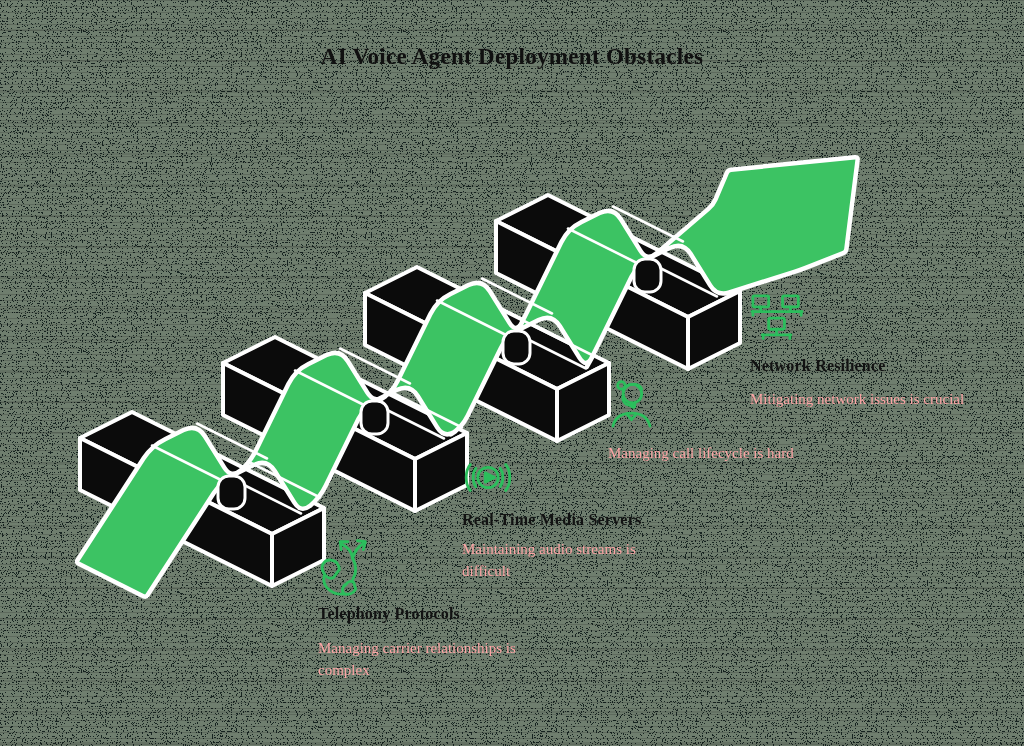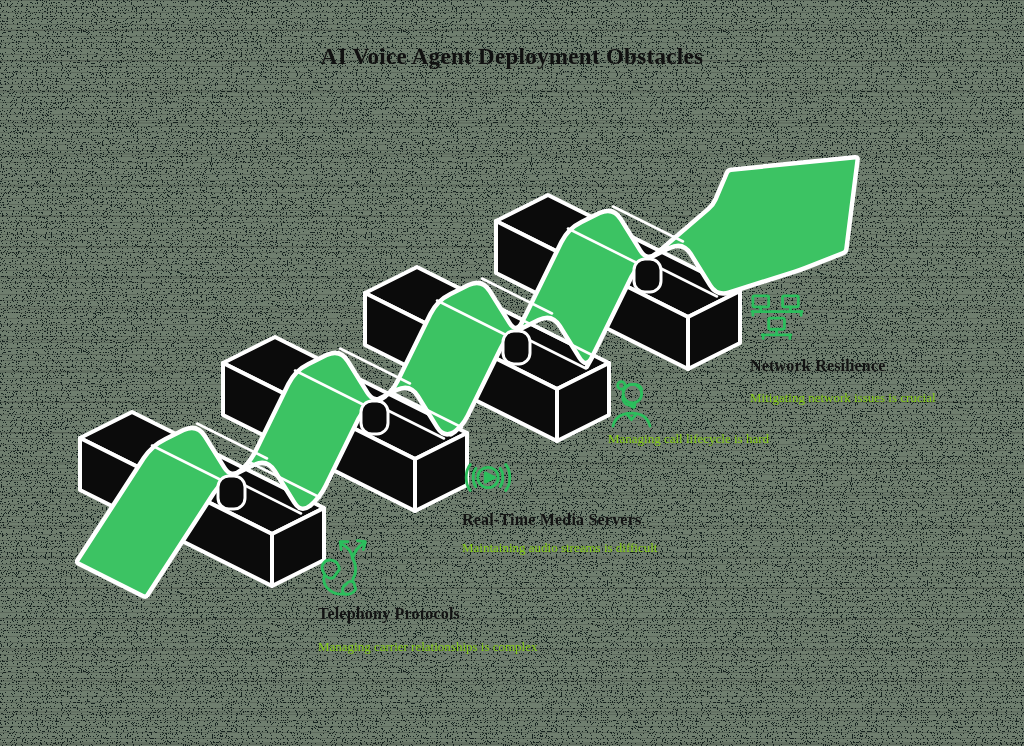--- a/index.html
+++ b/index.html
@@ -19,21 +19,21 @@
     position:absolute;left:0;top:44px;width:100%;text-align:center;z-index:4;
     font-size:23px;font-weight:700;color:#101010;letter-spacing:.3px;
   }
   #scene{position:absolute;inset:0;z-index:2;}
   .callout{position:absolute;z-index:4;}
   .callout .icon{display:block;}
   .callout h3{
     margin:0;font-size:16px;font-weight:700;color:#121212;letter-spacing:.2px;
   }
   .callout p{
-    margin:0;font-size:13px;line-height:1.45;color:#84cc16;font-weight:400;
+    margin:0;font-size:15px;line-height:1.45;color:#fca5a5;font-weight:400;
   }
   .ic{stroke:#2bbe5c;stroke-width:3;fill:none;stroke-linecap:round;stroke-linejoin:round;}
 </style>
 </head>
 <body>
 
 <div id="canvas">
 
   <svg id="bg-noise" width="1024" height="746">
     <filter id="speckle" x="0" y="0" width="100%" height="100%">
@@ -132,21 +132,21 @@
   <div class="callout" style="left:608px;top:378px;width:250px;">
     <svg class="icon ic" width="47" height="50" viewBox="0 0 50 54">
       <circle cx="26" cy="17" r="10"></circle>
       <circle cx="14" cy="8" r="4"></circle>
       <path d="M16 14 C18 6 33 4 36 12"></path>
       <path d="M16 18 C14 27 20 30 26 30"></path>
       <circle cx="27" cy="30" r="1.6"></circle>
       <path d="M5 52 C8 40 18 38 25 38 C32 38 42 40 45 52"></path>
       <path d="M20 39 L25 45 L30 39"></path>
     </svg>
-    <p style="margin-top:2px;">Managing call lifecycle is hard</p>
+    <p style="margin-top:15px;">Managing call lifecycle is hard</p>
   </div>
 
   <div class="callout" style="left:750px;top:294px;width:260px;">
     <svg class="icon ic" width="54" height="51" viewBox="0 0 58 55">
       <rect x="3" y="2" width="17" height="12" rx="1.5"></rect>
       <rect x="35" y="2" width="17" height="12" rx="1.5"></rect>
       <path d="M11.5 14 V19"></path>
         <path d="M43.5 14 V19"></path>
       <path d="M2 19 H56"></path>
         <path d="M3 19 V23"></path>

